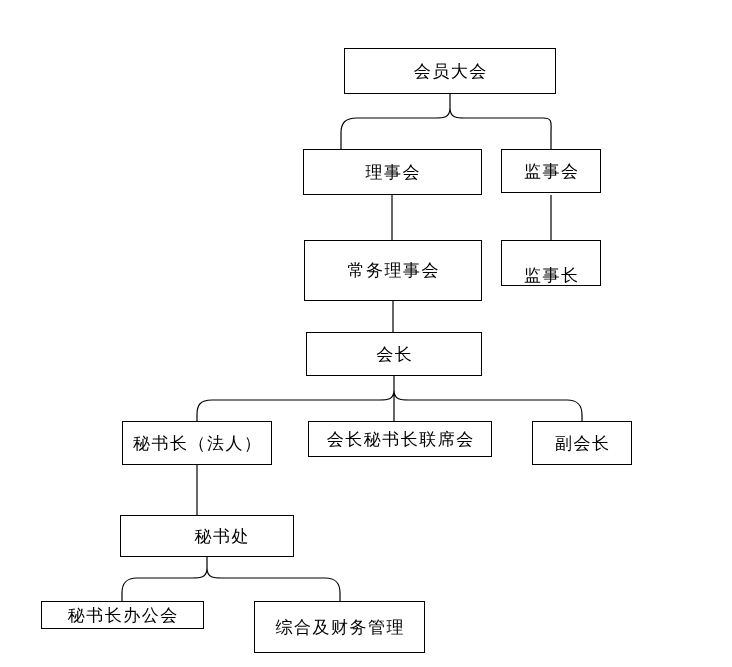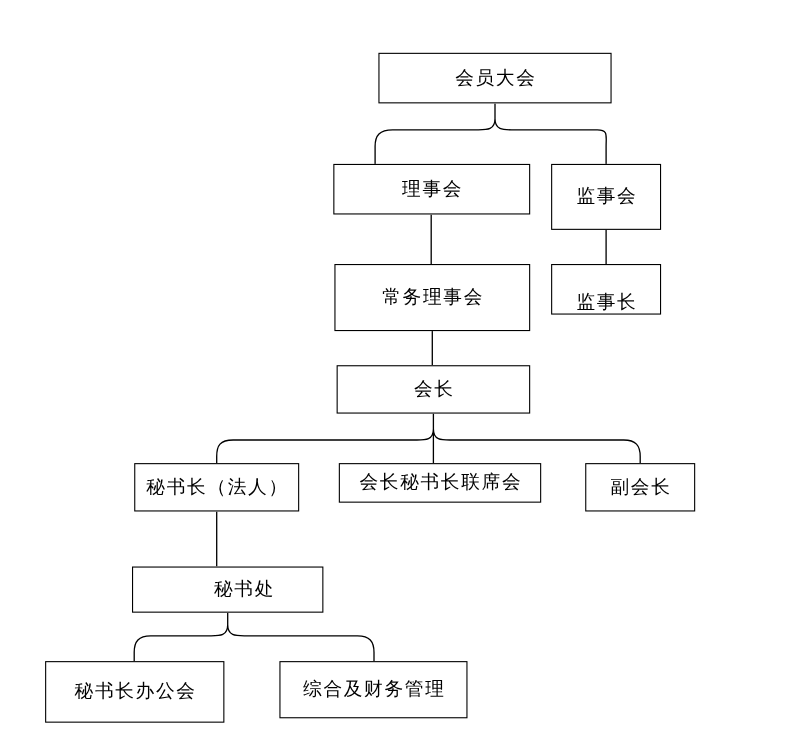--- a/index.html
+++ b/index.html
@@ -87,21 +87,21 @@
   </svg>
 
   <div class="node" style="left:344px; top:48px; width:212px; height:46px;">
     <span class="node-label">会员大会</span>
   </div>
 
   <div class="node" style="left:303px; top:149px; width:179px; height:46px;">
     <span class="node-label">理事会</span>
   </div>
 
-  <div class="node" style="left:501px; top:149px; width:100px; height:60px;">
+  <div class="node" style="left:501px; top:149px; width:100px; height:44px;">
     <span class="node-label">监事会</span>
   </div>
 
   <div class="node" style="left:304px; top:240px; width:178px; height:61px;">
     <span class="node-label">常务理事会</span>
   </div>
 
   <div class="node" style="left:501px; top:240px; width:100px; height:46px;align-items:flex-end;">
     <span class="node-label">监事长</span>
   </div>
@@ -119,21 +119,21 @@
   </div>
 
   <div class="node" style="left:532px; top:421px; width:100px; height:44px;">
     <span class="node-label">副会长</span>
   </div>
 
   <div class="node" style="left:120px; top:515px; width:174px; height:42px;padding-left:29px;">
     <span class="node-label">秘书处</span>
   </div>
 
-  <div class="node" style="left:41px; top:601px; width:163px; height:56px;">
+  <div class="node" style="left:41px; top:601px; width:163px; height:28px;">
     <span class="node-label">秘书长办公会</span>
   </div>
 
   <div class="node" style="left:254px; top:601px; width:171px; height:52px;">
     <span class="node-label">综合及财务管理</span>
   </div>
 
 </div>
 
 </body></html>

